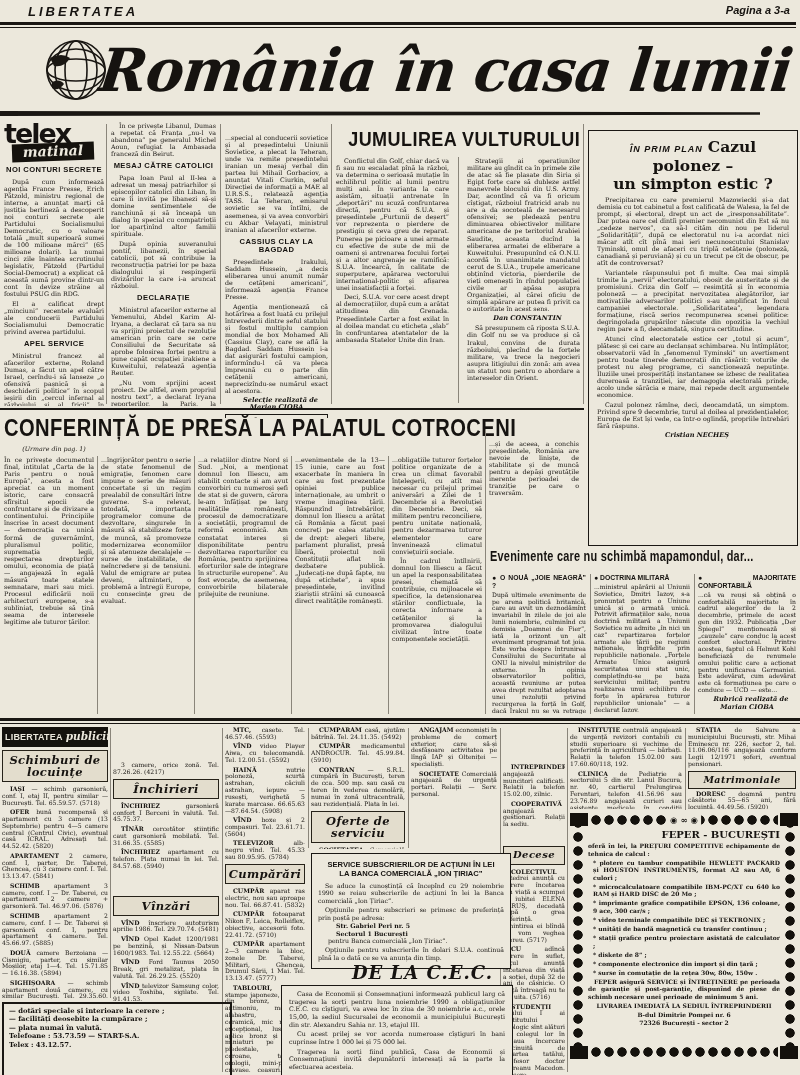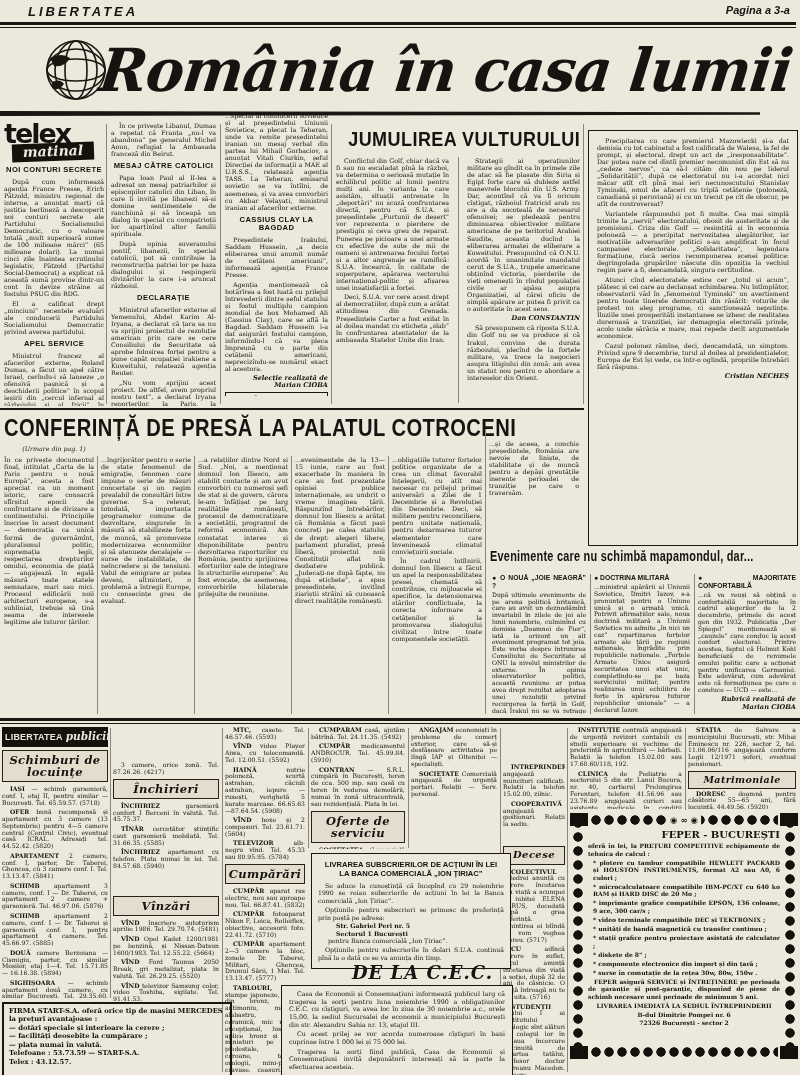--- a/index.html
+++ b/index.html
@@ -4,21 +4,21 @@
 <style>
   html,body{margin:0;padding:0;background:#c9c5ba;}
   .page{position:relative;width:800px;height:1075px;background:#ece8dc;color:#161310;
         font-family:"DejaVu Serif",serif;overflow:hidden;}
   .abs{position:absolute;}
   .body{font-size:6.3px;line-height:1.12;text-align:justify;overflow:hidden;}
   .body p{margin:0 0 2.5px;text-indent:8px;}
   .body p.noind{text-indent:0;}
   .subhead{font-family:"Liberation Sans",sans-serif;font-weight:bold;text-align:center;
            font-size:7.6px;letter-spacing:.4px;margin:5px 0 3px;text-indent:0;line-height:1.15;}
-  .sig{text-align:right;font-weight:bold;font-style:italic;font-size:6.6px;text-indent:0;margin:2px 0;}
+  .sig{text-align:center;font-weight:bold;font-style:italic;font-size:6.6px;text-indent:0;margin:2px 0;}
   .vr{position:absolute;width:1px;background:#8a857a;}
   .hrule{position:absolute;background:#1a1713;}
   .ad{margin:0 0 2.8px;text-indent:8px;}
   .sh{border:1px solid #262219;background:#e3ddcd;text-align:center;font-style:italic;font-weight:bold;
       padding:3px 1px;margin:3px 0 4px;font-size:11.5px;line-height:1.05;letter-spacing:.4px;}
   .box{border:1px solid #1a1713;background:#ece8dc;}
   
   .papername{font-family:"Liberation Sans",sans-serif;font-weight:bold;font-style:italic;
              font-size:13px;letter-spacing:3px;}
   .pagenum{font-family:"Liberation Sans",sans-serif;font-weight:bold;font-style:italic;font-size:11px;}
@@ -113,21 +113,21 @@
     <p>În ce privește Libanul, Dumas a repetat că Franța „nu-l va abandona” pe generalul Michel Aoun, refugiat la Ambasada franceză din Beirut.</p>
     <h4 class="subhead">MESAJ CĂTRE CATOLICI</h4>
     <p>Papa Ioan Paul al II-lea a adresat un mesaj patriarhilor și episcopilor catolici din Liban, în care îi invită pe libanezi să-și domine sentimentele de ranchiună și să înceapă un dialog în special cu compatrioții lor aparținînd altor familii spirituale.</p>
     <p>După opinia suveranului pontif, libanezii, în special catolicii, pot să contribuie la reconstrucția patriei lor pe baza dialogului și respingerii divizărilor la care i-a aruncat războiul.</p>
     <h4 class="subhead">DECLARAȚIE</h4>
     <p>Ministrul afacerilor externe al Yemenului, Abdel Karim Al-Iryana, a declarat că țara sa nu va sprijini proiectul de rezoluție american prin care se cere Consiliului de Securitate să aprobe folosirea forței pentru a pune capăt ocupației irakiene a Kuweitului, relatează agenția Reuter.</p>
     <p>„Nu vom sprijini acest proiect. De altfel, avem propriul nostru text”, a declarat Iryana reporterilor, la Paris, la încheierea convorbirilor pe care le-a avut în capitala Franței.</p>
 
   </div>
 
-  <div class="abs body" style="left:225px;top:112px;width:103px;height:284px;">
+  <div class="abs body" style="left:225px;top:134px;width:103px;height:284px;">
     <p class="noind">...special al conducerii sovietice și al președintelui Uniunii Sovietice, a plecat la Teheran, unde va remite președintelui iranian un mesaj verbal din partea lui Mihail Gorbaciov, a anunțat Vitali Ciurkin, șeful Direcției de informații a MAE al U.R.S.S., relatează agenția TASS. La Teheran, emisarul sovietic se va întîlni, de asemenea, și va avea convorbiri cu Akbar Velayati, ministrul iranian al afacerilor externe.</p>
     <h4 class="subhead">CASSIUS CLAY LA BAGDAD</h4>
     <p>Președintele Irakului, Saddam Hussein, „a decis eliberarea unui anumit număr de cetățeni americani”, informează agenția France Presse.</p>
     <p>Agenția menționează că hotărîrea a fost luată cu prilejul întrevederii dintre șeful statului și fostul multiplu campion mondial de box Mohamed Ali (Cassius Clay), care se află la Bagdad. Saddam Hussein i-a dat asigurări fostului campion, informîndu-l că va pleca împreună cu o parte din cetățenii americani, neprecizîndu-se numărul exact al acestora.</p>
     <p class="sig"><span>Selecție realizată de</span><br><span>Marian CIOBA</span></p>
     <div class="box" style="padding:3px 4px;font-weight:bold;font-style:italic;font-size:6.2px;text-align:center;">ROMÂNIA în casa lumii folosește materialele furnizate de ROMPRES și alte surse</div>
   </div>
 
   <div class="abs" style="left:336px;top:128px;width:244px;height:278px;overflow:hidden;">
     <div class="jumtitle">JUMULIREA VULTURULUI</div>
@@ -138,20 +138,24 @@
       </div>
       <div class="body" style="width:117px;border-left:1px solid #8a857a;padding-left:8px;">
         <p>Strategii ai operațiunilor militare au gîndit ca în primele zile de atac să fie plasate din Siria și Egipt forțe care să dubleze astfel manevrele blocului din U.S. Army. Dar, acontînd că va fi oricum cîștigat, războiul fratricid arab nu are a da socoteală de necesarul ofensivei; se pledează pentru diminuarea obiectivelor militare americane de pe teritoriul Arabiei Saudite, aceasta ducînd la eliberarea armatei de eliberare a Kuweitului. Presupunînd că O.N.U. acordă în unanimitate mandatul cerut de S.U.A., trupele americane obținînd victoria, pierderile de vieți omenești în rîndul populației civile ar apăsa asupra Organizației, al cărei oficiu de simplă apărare ar putea fi privit ca o autoritate în acest sens.</p>
         <p class="sig">Dan CONSTANTIN</p>
         <p>Să presupunem că riposta S.U.A. din Golf nu se va produce și că Irakul, convins de durata războiului, plecînd de la forțele militare, va trece la negocieri asupra litigiului din zonă: am avea un statut nou pentru o abordare a intereselor din Orient.</p>
       </div>
     </div>
   </div>
 
   <div class="abs ppbox" style="left:588px;top:130px;width:192px;height:404px;overflow:hidden;">
+    <div style="text-align:center;margin-bottom:4px;">
+      <span class="ppkicker">ÎN PRIM PLAN</span><span class="pptitle">Cazul polonez –</span>
+      <div class="pptitle" style="text-align:center;">un simpton estic ?</div>
+    </div>
     <div class="body" style="height:346px;">
       <p>Precipitarea cu care premierul Mazowiecki și-a dat demisia cu tot cabinetul a fost calificată de Walesa, la fel de prompt, și electoral, drept un act de „iresponsabilitate”. Dar putea oare cel dintîi premier necomunist din Est să nu „cedeze nervos”, ca să-l cităm din nou pe liderul „Solidarității”, după ce electoratul nu i-a acordat nici măcar atît cît pînă mai ieri necunoscutului Stanislav Tyminski, omul de afaceri cu triplă cetățenie (poloneză, canadiană și peruviană) și cu un trecut pe cît de obscur, pe atît de controversat?</p>
       <p>Variantele răspunsului pot fi multe. Cea mai simplă trimite la „nervii” electoratului, obosit de austeritate și de promisiuni. Criza din Golf — resimțită și în economia poloneză — a precipitat nervozitatea alegătorilor, iar motivațiile adversarilor politici s-au amplificat în focul campaniei electorale. „Solidaritatea”, legendara formațiune, riscă serios recompunerea scenei politice: degringolada grupărilor născute din opoziția la vechiul regim pare a fi, deocamdată, singura certitudine.</p>
       <p>Atunci cînd electoratele estice cer „totul și acum”, plătesc și cei care au declanșat schimbarea. Nu întîmplător, observatorii văd în „fenomenul Tyminski” un avertisment pentru toate tinerele democrații din răsărit: voturile de protest nu aleg programe, ci sancționează neputințe. Iluziile unei prosperități instantanee se izbesc de realitatea dureroasă a tranziției, iar demagogia electorală prinde, acolo unde sărăcia e mare, mai repede decît argumentele economice.</p>
       <p>Cazul polonez rămîne, deci, deocamdată, un simptom. Privind spre 9 decembrie, turul al doilea al prezidențialelor, Europa de Est își vede, ca într-o oglindă, propriile întrebări fără răspuns.</p>
       <p class="sig">Cristian NECHEȘ</p>
     </div>
   </div>
 
   <div class="hrule" style="left:0;top:408px;width:584px;height:2px;"></div>
@@ -286,41 +290,40 @@
 
   <div class="abs cads" style="left:688px;top:727px;width:108px;height:82px;">
     <p class="ad"><b>STAȚIA</b> <span>de Salvare a municipiului București, str. Mihai Eminescu nr. 226, sector 2, tel. 11.06.06/116 angajează conform Legii 12/1971 șoferi, eventual pensionari.</span></p>
     <div class="sh" style="font-size:9.5px;margin:2px 0;">Matrimoniale</div>
     <p class="ad"><b>DORESC</b> <span>doamnă pentru căsătorie 55—65 ani, fără locuință. 44.49.56. (5920)</span></p>
 
   </div>
 
   <div class="abs box" style="left:311px;top:853px;width:186px;height:106px;padding:4px 6px;overflow:hidden;">
     <div class="bigbox-title">
-      <span>LIVRAREA SUBSCRIERILOR DE ACȚIUNI ÎN LEI</span><br><span>LA BANCA COMERCIALĂ „ION ȚIRIAC”</span>
+      <span>SERVICE SUBSCRIERILOR DE ACȚIUNI ÎN LEI</span><br><span>LA BANCA COMERCIALĂ „ION ȚIRIAC”</span>
     </div>
     <div style="font-size:6.2px;line-height:1.2;text-align:justify;">
       <p style="margin:0 0 2px;text-indent:7px;">Se aduce la cunoștință că începînd cu 29 noiembrie 1990 se reiau subscrierile de acțiuni în lei la Banca comercială „Ion Țiriac”.</p>
       <p style="margin:0 0 1px;text-indent:7px;">Opțiunile pentru subscrieri se primesc de preferință prin poștă pe adresa:</p>
       <p style="margin:0;font-weight:bold;padding-left:18px;">Str. Gabriel Peri nr. 5</p>
       <p style="margin:0;font-weight:bold;padding-left:18px;">Sectorul 1 București</p>
       <p style="margin:0 0 2px;padding-left:10px;">pentru Banca comercială „Ion Țiriac”.</p>
       <p style="margin:0;text-indent:7px;">Opțiunile pentru subscrierile în dolari S.U.A. continuă pînă la o dată ce se va anunța din timp.</p>
     </div>
   </div>
 
   <div class="abs cechead" style="left:352px;top:962px;">DE LA C.E.C.</div>
   <div class="abs box" style="left:281px;top:985px;width:216px;height:86px;padding:4px 7px;overflow:hidden;font-size:6.3px;line-height:1.22;text-align:justify;">
     <p style="margin:0 0 2px;text-indent:8px;">Casa de Economii și Consemnațiuni informează publicul larg că tragerea la sorți pentru luna noiembrie 1990 a obligațiunilor C.E.C. cu cîștiguri, va avea loc în ziua de 30 noiembrie a.c., orele 15,00, la sediul Sucursalei de economii a municipiului București din str. Alexandru Sahia nr. 13, etajul III.</p>
     <p style="margin:0 0 2px;text-indent:8px;">Cu acest prilej se vor acorda numeroase cîștiguri în bani cuprinse între 1 000 lei și 75 000 lei.</p>
     <p style="margin:0;text-indent:8px;">Tragerea la sorți fiind publică, Casa de Economii și Consemnațiuni invită depunătorii interesați să ia parte la efectuarea acesteia.</p>
   </div>
 
   <div class="abs" style="left:2px;top:1002px;width:216px;height:70px;border:2px solid #1a1713;padding:3px 5px;overflow:hidden;font-size:6.8px;line-height:1.25;font-weight:bold;">
-    <p style="margin:0;"><span>FIRMA START-S.A.</span> <span>oferă orice tip de mașini MERCEDES la prețuri avantajoase :</span></p>
     <p style="margin:0;">— dotări speciale și interioare la cerere ;</p>
     <p style="margin:0;">— facilități deosebite la cumpărare ;</p>
     <p style="margin:0;">— plata numai în valută.</p>
     <p style="margin:0;">Telefoane : 53.73.59 — START-S.A.</p>
     <p style="margin:0;">Telex : 43.12.57.</p>
   </div>
 
   <div class="abs feper" style="left:570px;top:813px;width:228px;height:246px;">
     <div class="corner" style="left:0;top:0;"></div>
     <div class="corner" style="right:0;top:0;"></div>

